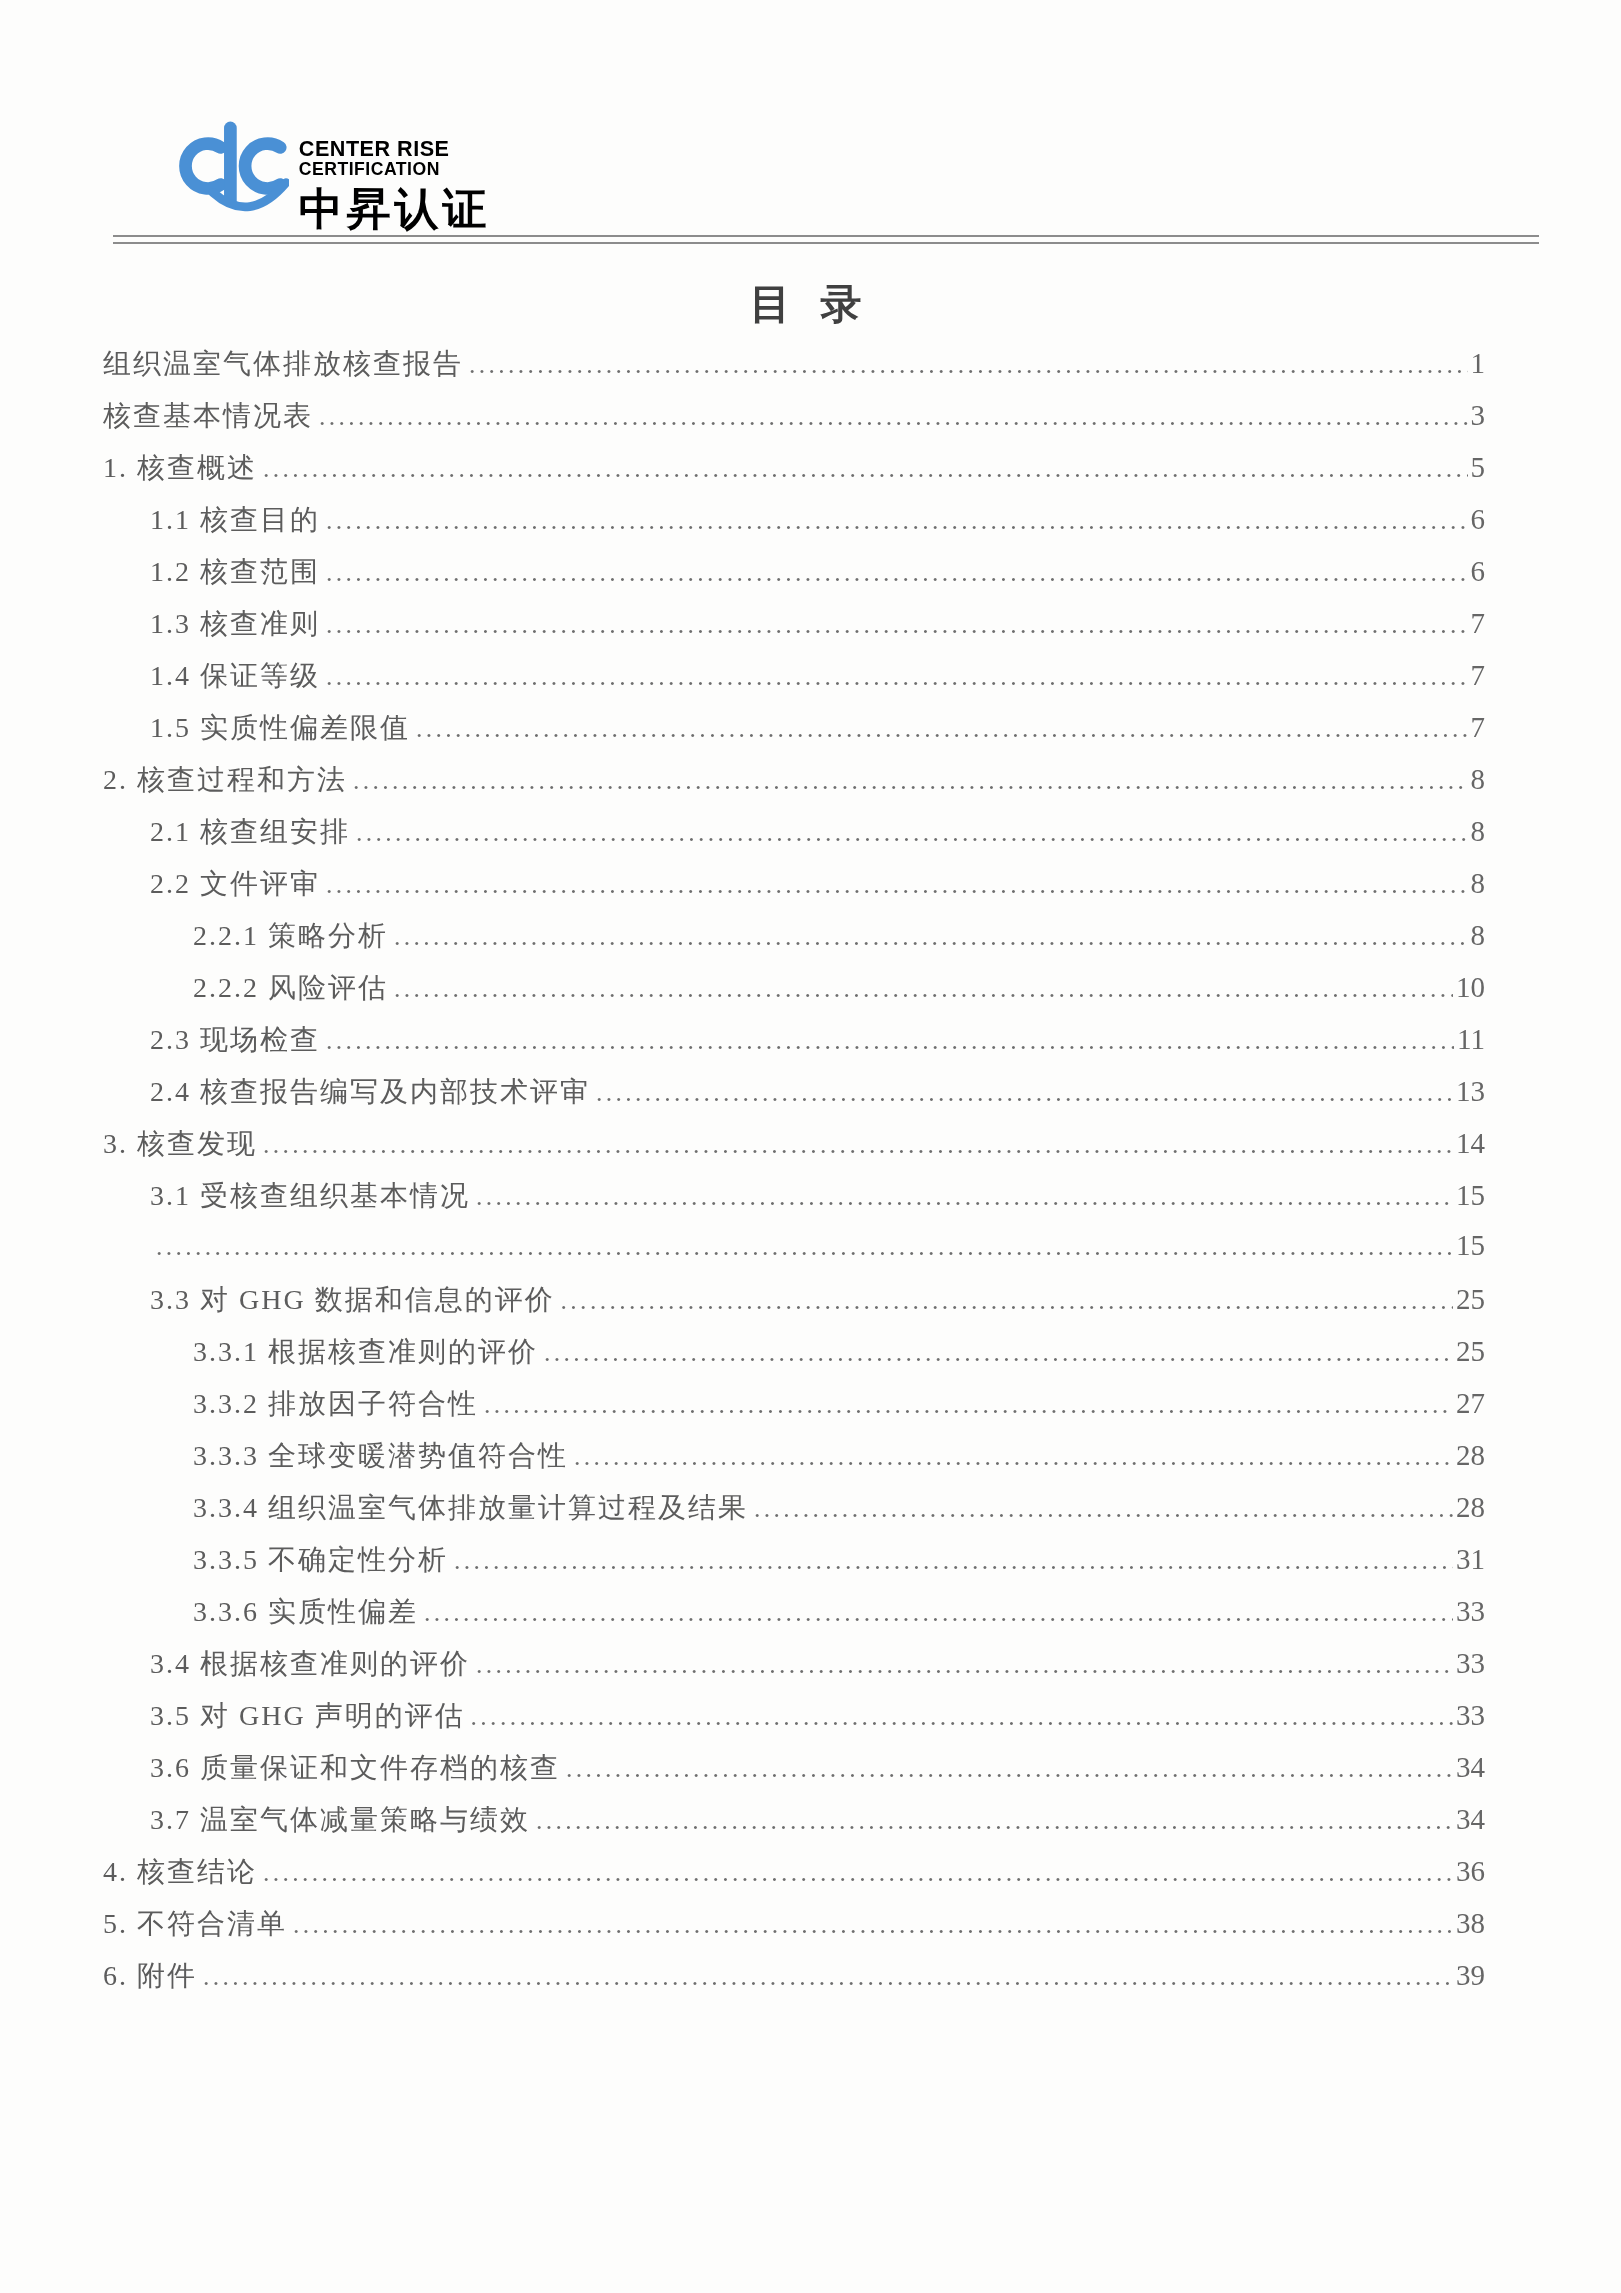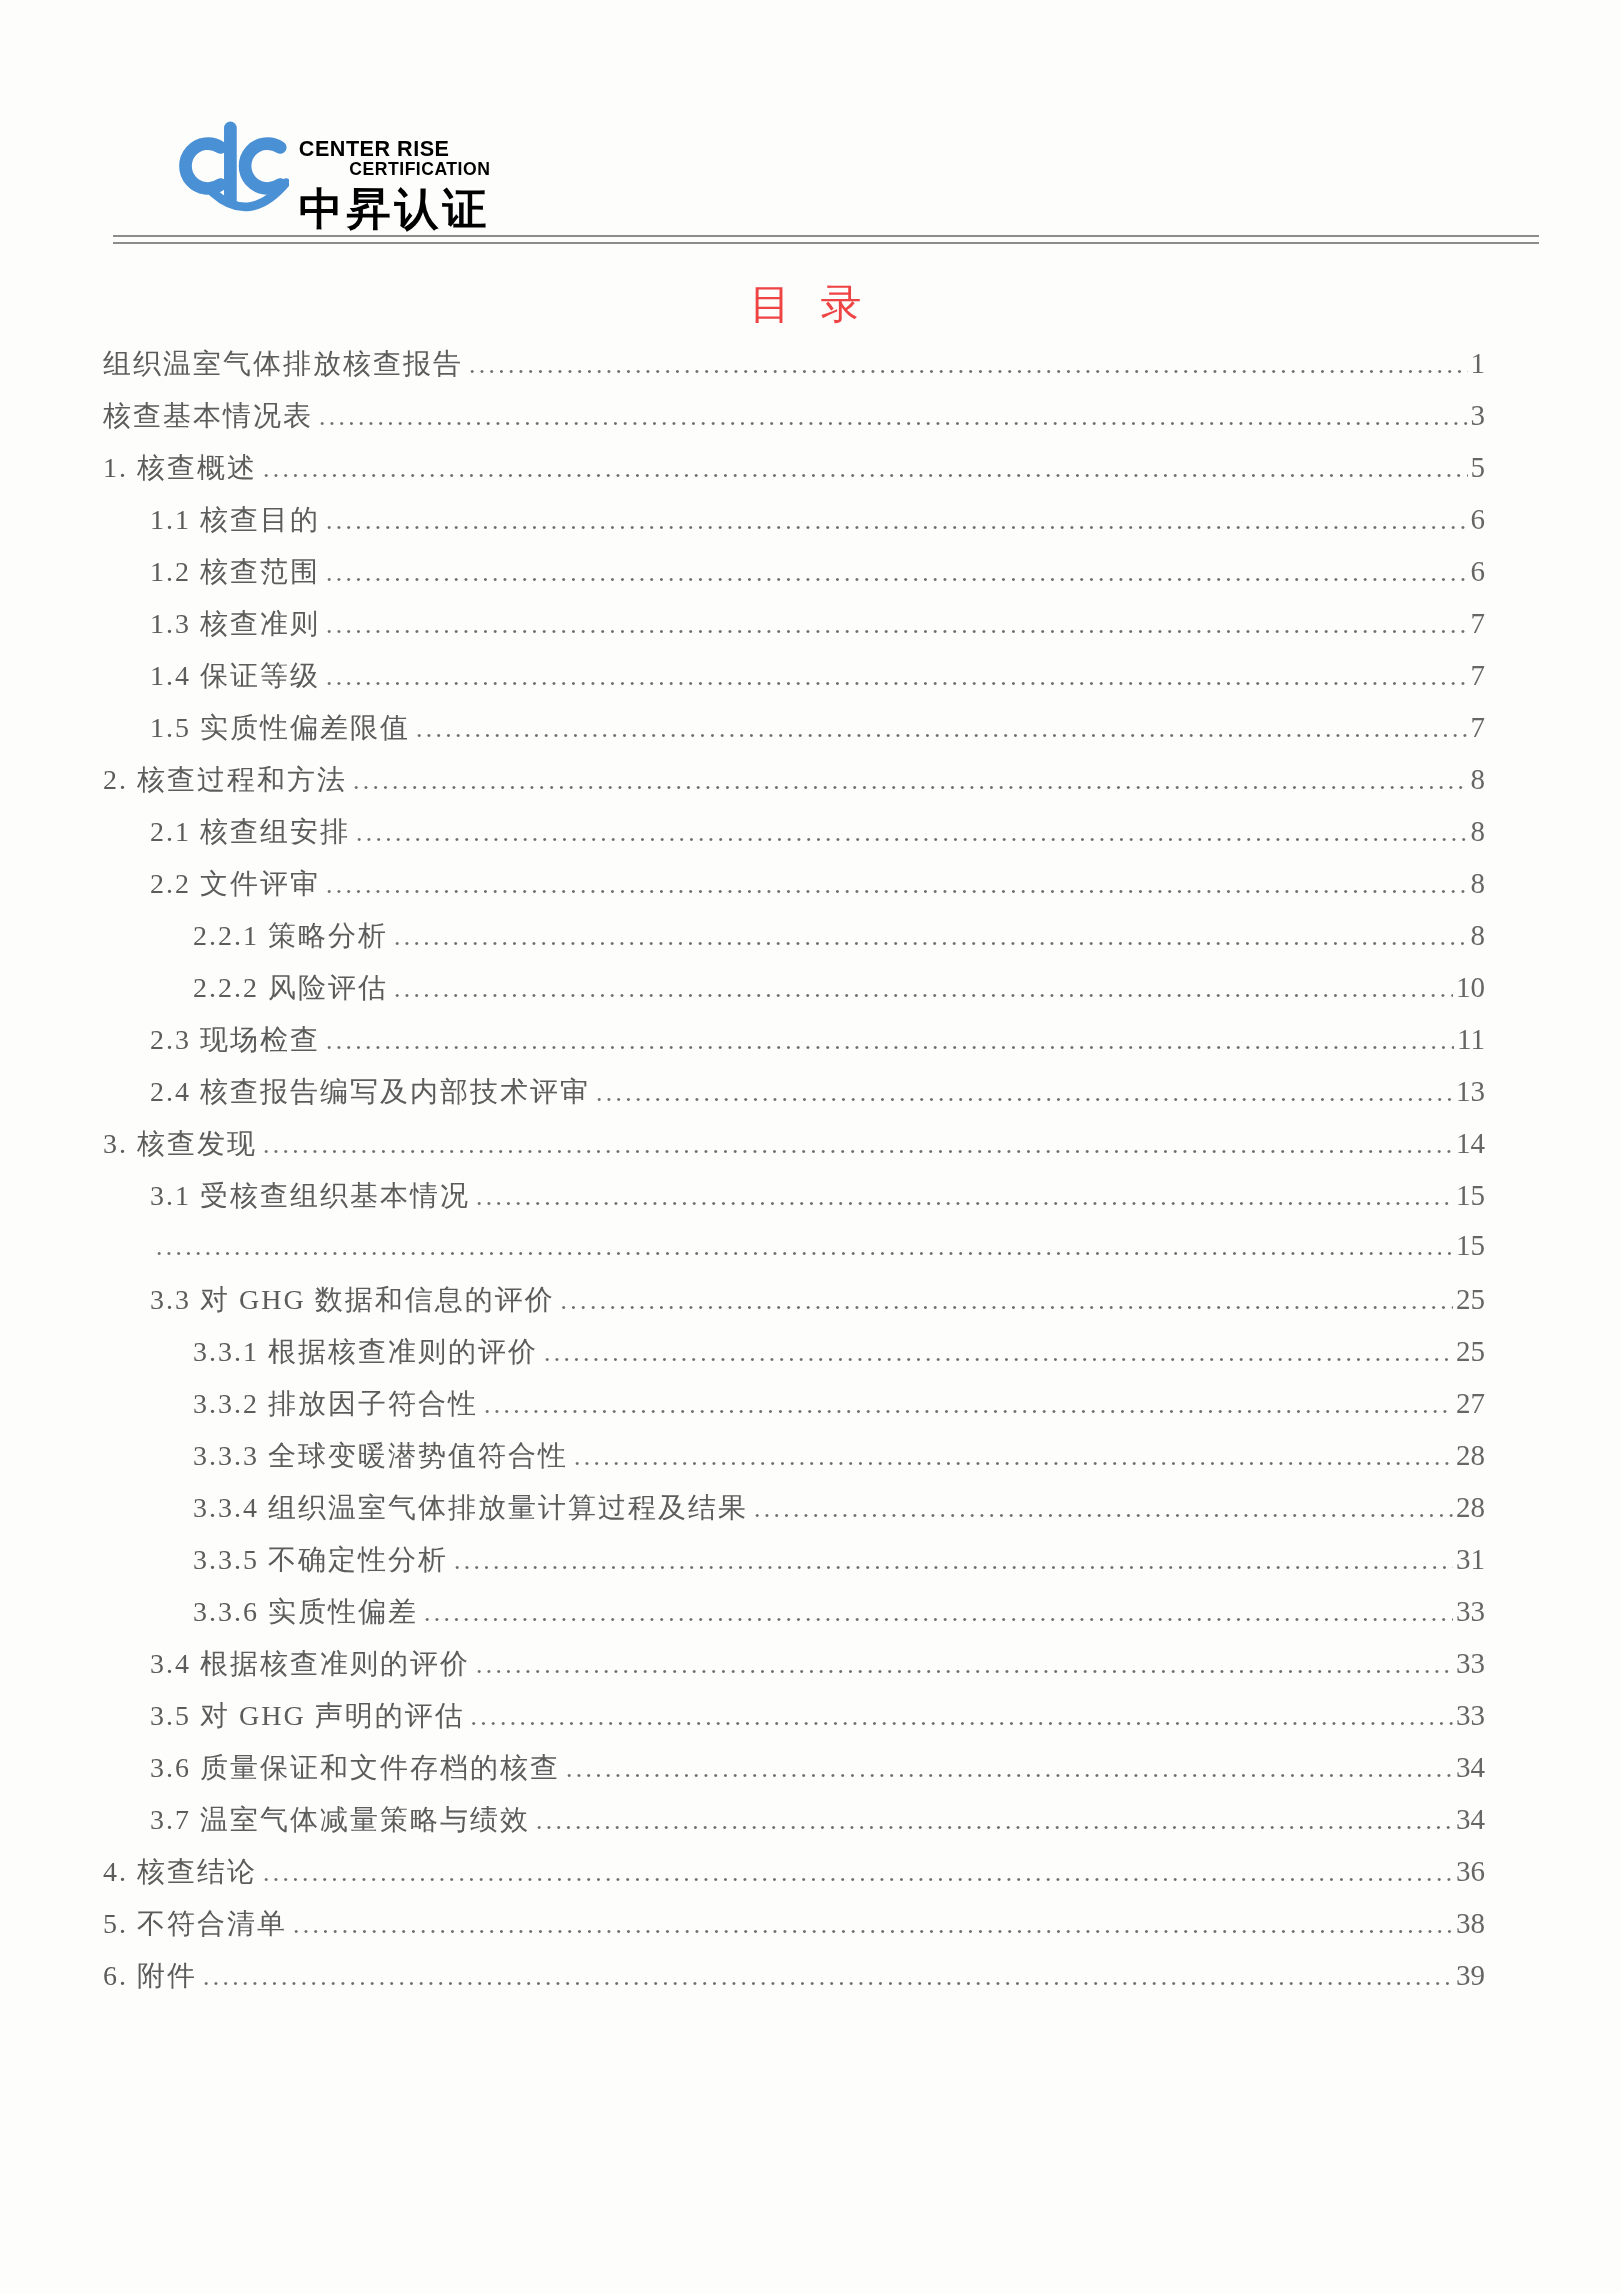--- a/index.html
+++ b/index.html
@@ -24,21 +24,21 @@
     gap: 9.8px;
   }
   .logo-mark { width: 127px; height: 94px; display: block; }
   .logo-text { display: flex; flex-direction: column; line-height: 1; padding-top: 17.6px; }
   .logo-line1 {
     font-family: "Liberation Sans", "DejaVu Sans", sans-serif;
     font-weight: bold; font-size: 21.6px; letter-spacing: 0.5px;
   }
   .logo-line2 {
     font-family: "Liberation Sans", "DejaVu Sans", sans-serif;
-    font-weight: bold; font-size: 17.6px; letter-spacing: 0.5px; margin-top: 2px; text-align: right;
+    font-weight: bold; font-size: 17.6px; letter-spacing: 0.5px; margin-top: 2px;
   }
   .logo-line3 {
     font-weight: bold; font-size: 44px; letter-spacing: 3.9px; margin-top: 9px;
   }
 
   
   .header-rule {
     position: absolute;
     left: 113px;
     top: 235px;
@@ -49,23 +49,23 @@
   }
 
   
   .toc-title {
     position: absolute;
     top: 277px;
     left: 0;
     width: 100%;
     text-align: center;
     font-size: 41px;
-    font-weight: normal;
+    font-weight: bold;
     letter-spacing: 9.8px;
-    color: #ef4444;
+    color: #404040;
   }
 
   .toc-list {
     position: absolute;
     left: 103px;
     top: 345px;
     width: 1382px;
   }
   .toc-row {
     display: flex;

